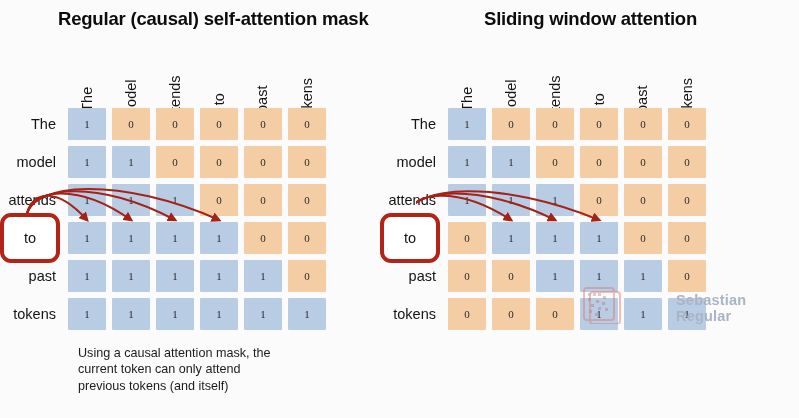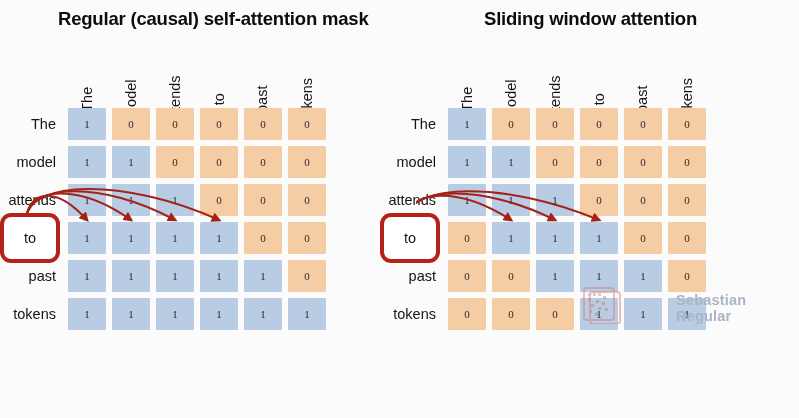--- a/index.html
+++ b/index.html
@@ -175,20 +175,23 @@
       <defs>
         <marker id="ah-0" markerWidth="5" markerHeight="5" refX="3.6" refY="2.5" orient="auto">
           <path d="M0,0 L5,2.5 L0,5 z" fill="#a52217"></path>
         </marker>
       </defs>
       <path d="M26,218 C30,190 56.5,186 87,220" fill="none" stroke="#a52217" stroke-width="2" marker-end="url(#ah-0)"></path>
       <path d="M26,218 C30,187 78.5,183 131,220" fill="none" stroke="#a52217" stroke-width="2" marker-end="url(#ah-0)"></path>
       <path d="M26,218 C30,184 100.5,180 175,220" fill="none" stroke="#a52217" stroke-width="2" marker-end="url(#ah-0)"></path>
       <path d="M26,218 C30,181 122.5,177 219,220" fill="none" stroke="#a52217" stroke-width="2" marker-end="url(#ah-0)"></path>
     </svg>
+  <div class="caption">Using a causal attention mask, the
+current token can only attend
+previous tokens (and itself)</div>
 </div>
 
 <div class="panel right">
   <div class="title">Sliding window attention</div>
   <div class="grid-wrap" id="grid-sliding">
       <div class="colhead-row">
         <div class="collabel" style="left: 0px;">
           <span>The</span>
         </div>
         <div class="collabel" style="left: 44px;">

